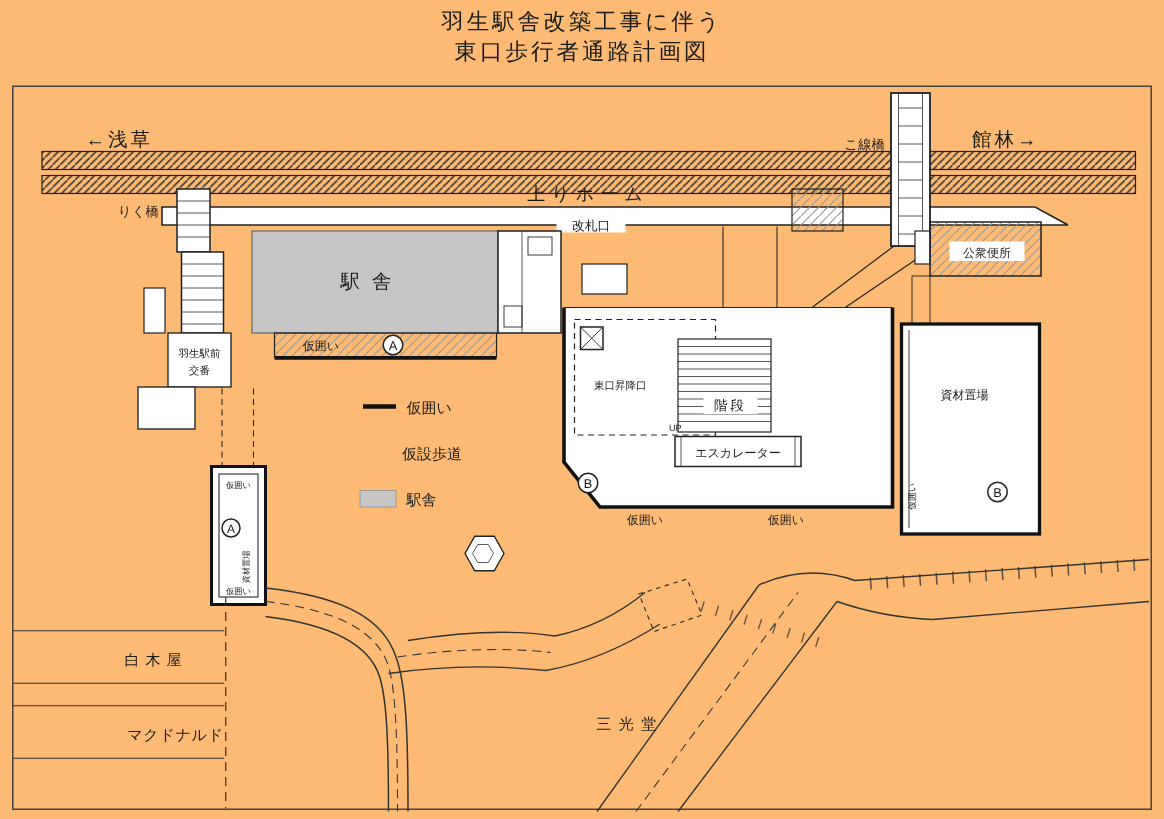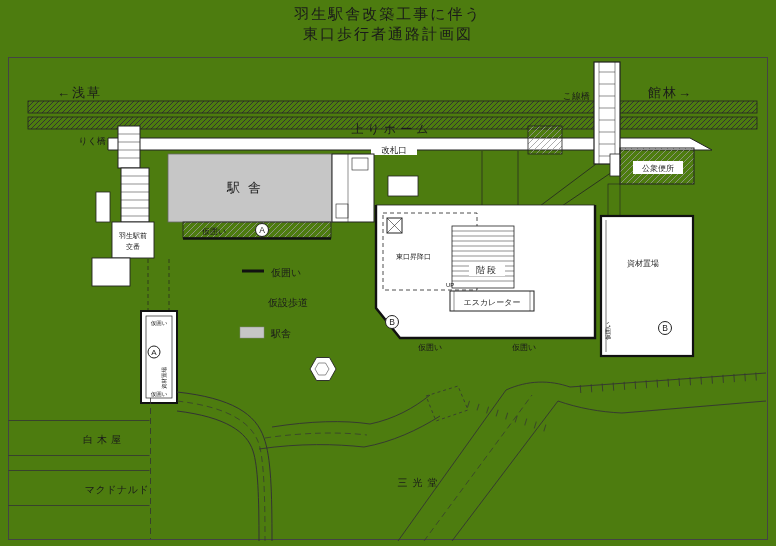--- a/index.html
+++ b/index.html
@@ -1,16 +1,16 @@
 <!DOCTYPE html>
 <html><head>
 <meta charset="utf-8">
 <style>
   html,body{margin:0;padding:0;background:#ffffff;}
-  #stage{position:relative;width:776px;height:546px;background:#4d7c0f;overflow:hidden;
+  #stage{position:relative;width:776px;height:546px;background:#fdba74;overflow:hidden;
          font-family:"Liberation Sans","DejaVu Sans",sans-serif;}
   svg{display:block;}
   text{fill:#1a1a1a;font-family:"Liberation Sans","DejaVu Sans",sans-serif;}
 </style>
 </head>
 <body>
 
 <div id="stage">
 <svg width="776" height="546" viewBox="0 0 776 546">
   <defs>

